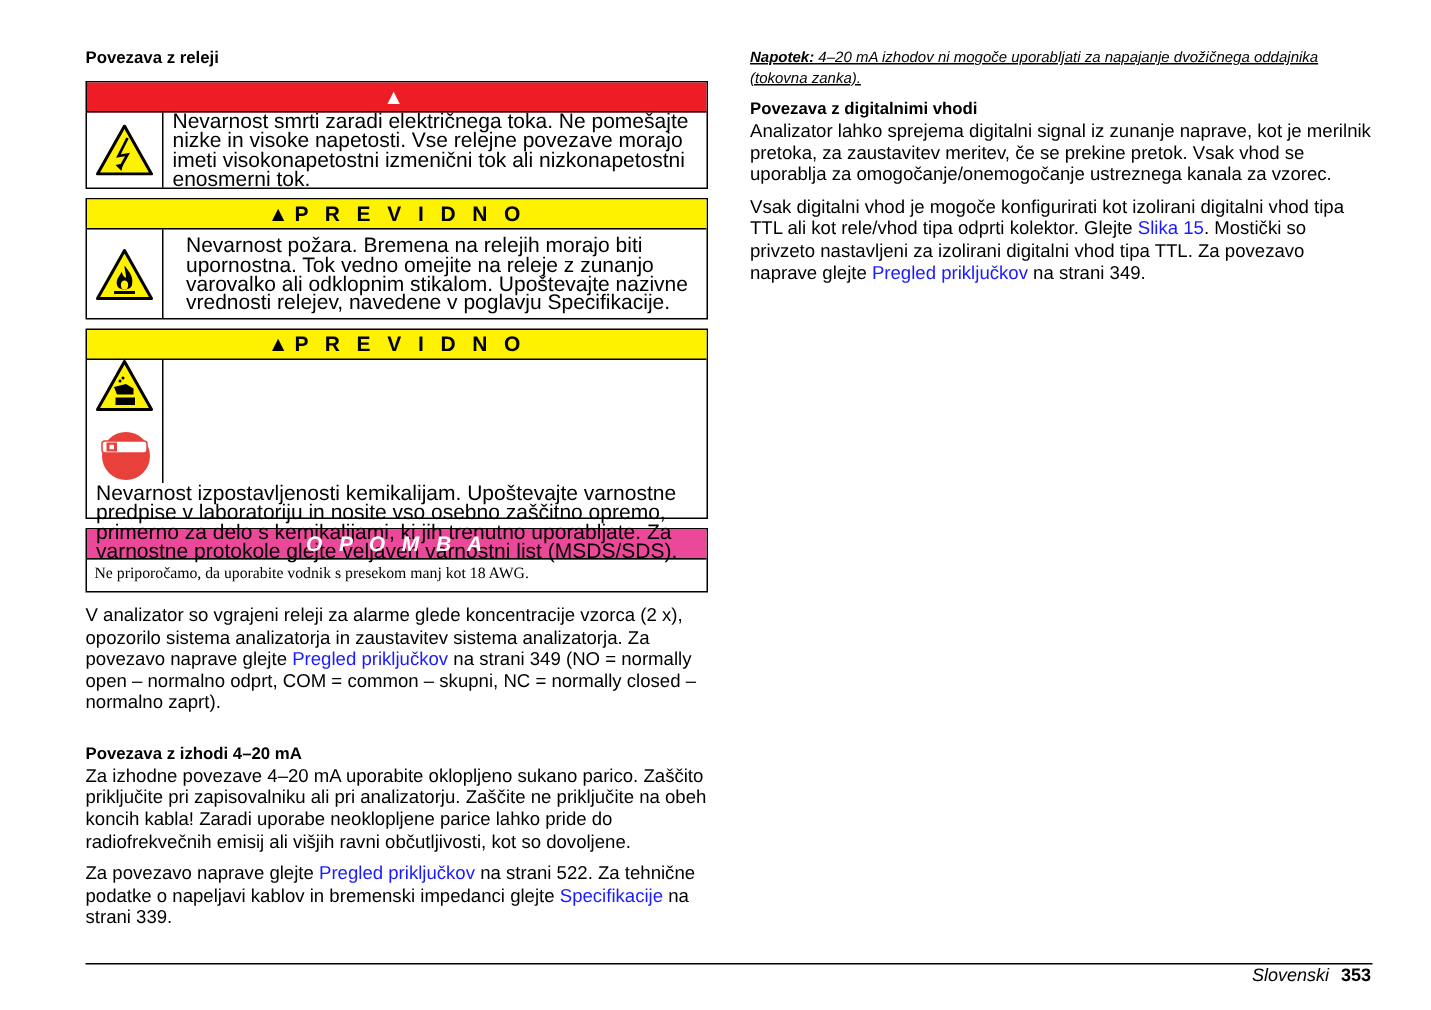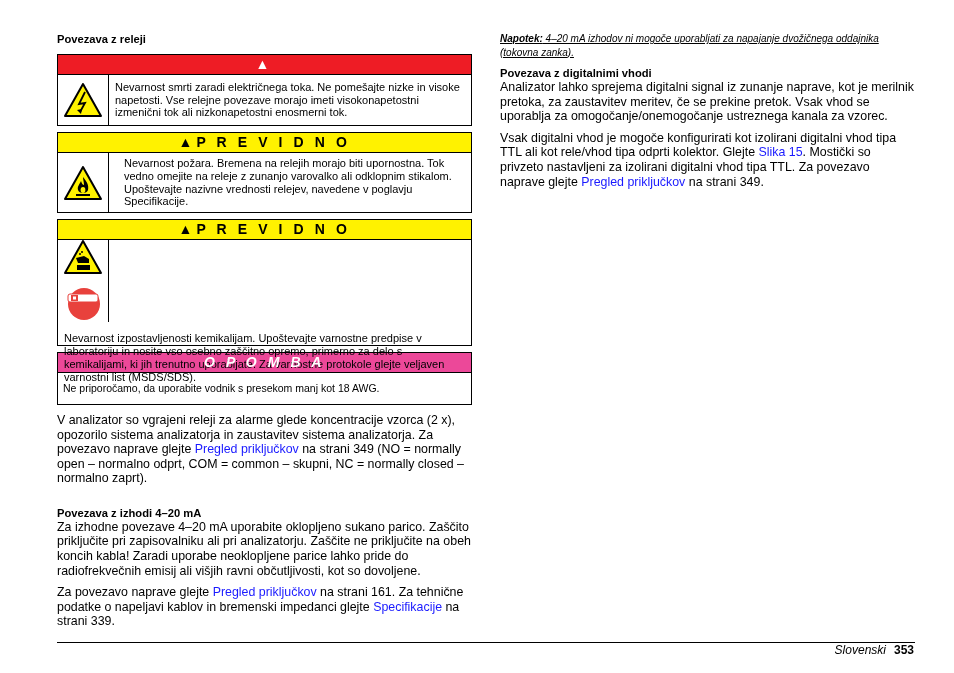--- a/index.html
+++ b/index.html
@@ -13,22 +13,22 @@
   .h-main { margin-bottom: 8px; }
 
   .box { border: 1px solid #000; width: 415px; }
   .box-head { height: 20px; display: flex; align-items: center; justify-content: center; border-bottom: 1px solid #000; font-weight: bold; font-size: 14px; letter-spacing: 3.6px; color: #000; }
   .box-head.danger { background: #ee1c25; color: #fff; }
   .box-head.caution { background: #fff200; color: #000; }
   .box-head.note { background: #ec4899; color: #fff; font-style: italic; }
   .box-head .tri { display: inline-block; margin-right: 4px; letter-spacing: 0; }
   .box-body { display: flex; }
   .box-icon { width: 51px; border-right: 1px solid #000; display: flex; flex-direction: column; align-items: center; justify-content: center; gap: 10px; }
-  .box-text { flex: 1; padding: 10px 6px; font-size: 11px; line-height: 12.9px; display: flex; align-items: center; }
-  .box-text.note-text { padding: 9px 5px; font-size: 10.5px; }
+  .box-text { flex: 1; padding: 0 6px; font-size: 14px; line-height: 12.9px; display: flex; align-items: center; }
+  .box-text.note-text { padding: 4px 5px; font-size: 10.5px; font-family: Liberation Serif, serif; }
 
   .b1 { margin-top: 0; }
   .b1 .box-body { height: 50px; }
   .b2 { margin-top: 6px; }
   .b2 .box-body { height: 59px; gap: 9px; }
   .b3 { margin-top: 6px; }
   .b3 .box-body { height: 105px; flex-direction: column; }
   .b4 { margin-top: 6px; }
 
   p.para { margin-top: 8px; }
@@ -114,21 +114,21 @@
   <div class="box b4">
     <div class="box-head note">O P O M B A</div>
     <div class="box-text note-text">Ne priporočamo, da uporabite vodnik s presekom manj kot 18 AWG.</div>
   </div>
 
   <p class="para"><span>V analizator so vgrajeni releji za alarme glede koncentracije vzorca (2 x), opozorilo sistema analizatorja in zaustavitev sistema analizatorja. Za povezavo naprave glejte </span><span class="link">Pregled priključkov</span><span> na strani 349 (NO = normally open – normalno odprt, COM = common – skupni, NC = normally closed – normalno zaprt).</span></p>
 
   <div class="sect">
     <div class="heading">Povezava z izhodi 4–20 mA</div>
     <p class="sect-body">Za izhodne povezave 4–20 mA uporabite oklopljeno sukano parico. Zaščito priključite pri zapisovalniku ali pri analizatorju. Zaščite ne priključite na obeh koncih kabla! Zaradi uporabe neoklopljene parice lahko pride do radiofrekvečnih emisij ali višjih ravni občutljivosti, kot so dovoljene.</p>
-    <p class="gap"><span>Za povezavo naprave glejte </span><span class="link">Pregled priključkov</span><span> na strani 161. Za tehnične podatke o napeljavi kablov in bremenski impedanci glejte </span><span class="link">Specifikacije</span><span> na strani 339.</span></p>
+    <p class="gap"><span>Za povezavo naprave glejte </span><span class="link">Pregled priključkov</span><span> na strani 522. Za tehnične podatke o napeljavi kablov in bremenski impedanci glejte </span><span class="link">Specifikacije</span><span> na strani 339.</span></p>
   </div>
 </div>
 
 <div class="col-right">
   <p class="note-line"><b>Napotek:</b><span> 4–20 mA izhodov ni mogoče uporabljati za napajanje dvožičnega oddajnika (tokovna zanka).</span></p>
 
   <div class="right-sect">
     <div class="heading">Povezava z digitalnimi vhodi</div>
     <p>Analizator lahko sprejema digitalni signal iz zunanje naprave, kot je merilnik pretoka, za zaustavitev meritev, če se prekine pretok. Vsak vhod se uporablja za omogočanje/onemogočanje ustreznega kanala za vzorec.</p>
     <p class="gap"><span>Vsak digitalni vhod je mogoče konfigurirati kot izolirani digitalni vhod tipa TTL ali kot rele/vhod tipa odprti kolektor. Glejte </span><span class="link">Slika 15</span><span>. Mostički so privzeto nastavljeni za izolirani digitalni vhod tipa TTL. Za povezavo naprave glejte </span><span class="link">Pregled priključkov</span><span> na strani 349.</span></p>

